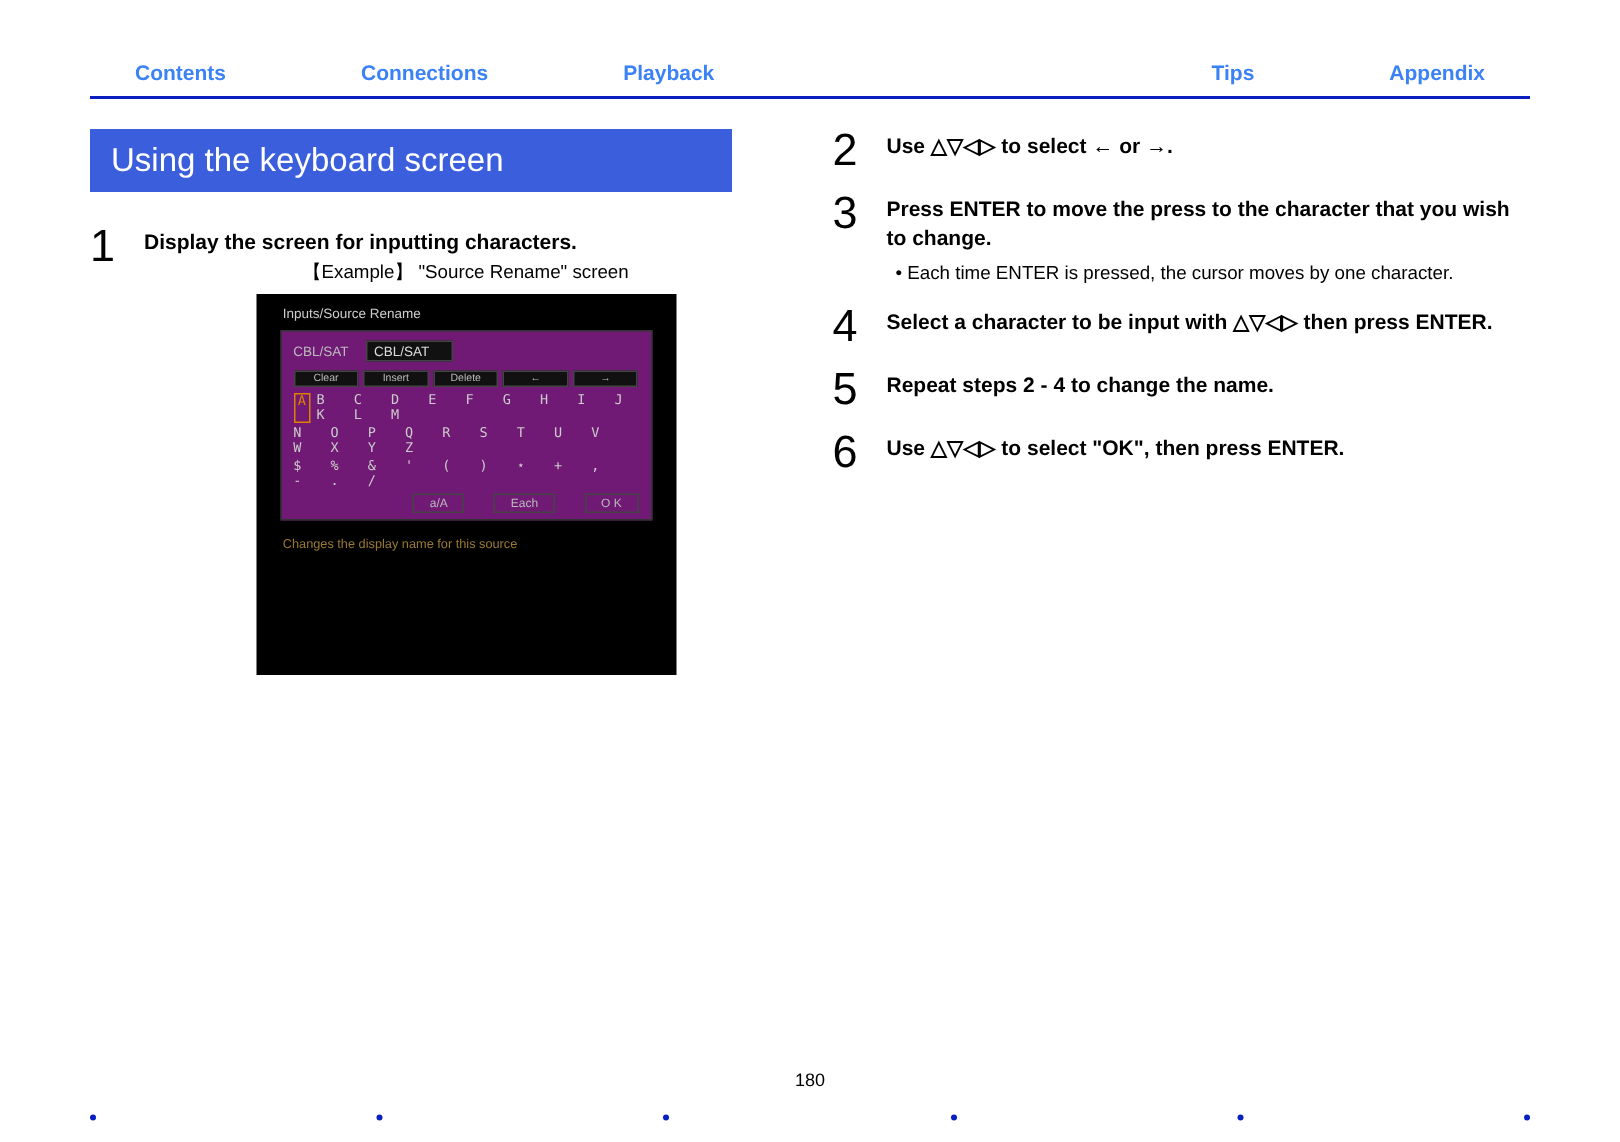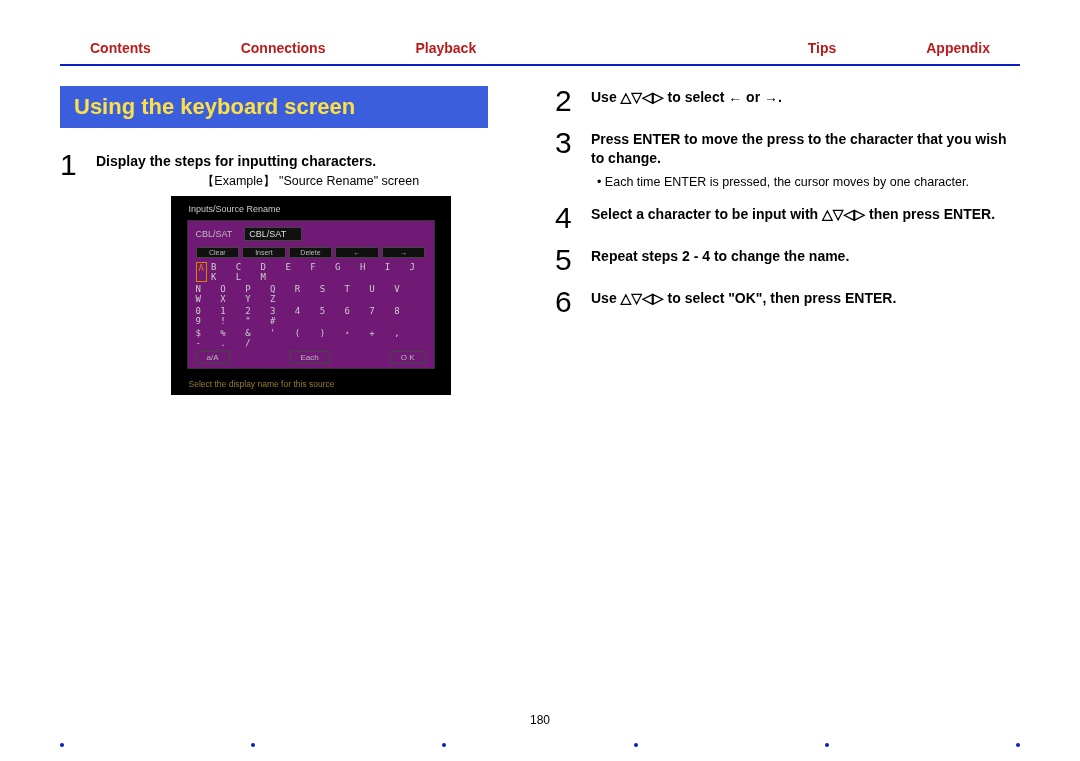--- a/index.html
+++ b/index.html
@@ -12,43 +12,43 @@
     position: relative;
   }
   .nav {
     display: flex;
     justify-content: space-between;
     padding: 40px 90px 8px 90px;
     font-size: 14px;
     font-weight: bold;
   }
   .nav a {
-    color: #b91c1c;
+    color: #3b82f6;
     text-decoration: none;
   }
   .nav-left { display: flex; gap: 90px; }
   .nav-right { display: flex; gap: 90px; }
   .hr-line {
     height: 2px;
     background: #0a1fc0;
     margin: 0 60px 20px 60px;
   }
   .content {
     display: flex;
     padding: 0 60px;
     gap: 30px;
   }
   .col {
     flex: 1;
   }
   .section-header {
     background: #3b5fdc;
-    color: #fde047;
+    color: #ffffff;
     font-size: 22px;
-    font-weight: bold;
+    font-weight: normal;
     padding: 8px 14px;
     margin-bottom: 22px;
     width: 400px;
   }
   .step {
     display: flex;
     align-items: flex-start;
     margin-bottom: 12px;
   }
   .step-num {
@@ -77,21 +77,21 @@
     content: "• ";
     margin-left: -12px;
   }
   .example-label {
     font-size: 12.5px;
     text-align: center;
     margin: 2px 0 6px 0;
   }
   .screenshot {
     width: 280px;
-    height: 199px;
+    height: 254px;
     background: #000;
     margin: 4px auto;
     position: relative;
     display: flex;
     flex-direction: column;
     color: #aaa;
     font-size: 9px;
     padding-top: 6px;
     box-sizing: border-box;
   }
@@ -150,21 +150,21 @@
     padding: 0 2px;
     margin-right: 4px;
     letter-spacing: 0;
   }
   .space-row {
     display: flex;
     gap: 20px;
     font-size: 8px;
     color: #bbb;
     margin-top: 3px;
-    justify-content: space-between;
+    justify-content: flex-end;
   }
   .space-row span { border:1px solid #444; padding:1px 10px; }
   .shot-footer {
     color: #9a7a30;
     font-size: 8.5px;
     padding: 10px 18px 0 18px;
   }
   .page-num {
     position: absolute;
     bottom: 34px;
@@ -201,21 +201,21 @@
 </div>
 <div class="hr-line"></div>
 
 <div class="content">
   <div class="col">
     <div class="section-header">Using the keyboard screen</div>
 
     <div class="step">
       <div class="step-num">1</div>
       <div class="step-body">
-        <div class="bold">Display the steps for inputting characters.</div>
+        <div class="bold">Display the screen for inputting characters.</div>
         <div class="example-label">【Example】 "Source Rename" screen</div>
 
         <div class="screenshot">
           <div class="shot-title">Inputs/Source Rename</div>
           <div class="shot-box">
             <div class="field-row">
               <span>CBL/SAT</span>
               <span class="field-box">CBL/SAT</span>
             </div>
             <div class="btn-row">
@@ -226,32 +226,29 @@
               <span class="mini-btn">→</span>
             </div>
             <div class="kb-row">
                 <span class="hl">A</span>
                 <span>B C D E F G H I J K L M</span>
               </div>
             <div class="kb-row">
                 <span>N O P Q R S T U V W X Y Z</span>
               </div>
             <div class="kb-row">
-                <span>0 1 2 3 4 5 6 7 8 9 ! " #</span>
-              </div>
-            <div class="kb-row">
                 <span>$ % &amp; ' ( ) ⋆ + , - . /</span>
               </div>
             <div class="space-row">
               <span>a/A</span>
               <span>Each</span>
               <span>O K</span>
             </div>
           </div>
-          <div class="shot-footer">Select the display name for this source</div>
+          <div class="shot-footer">Changes the display name for this source</div>
         </div>
       </div>
     </div>
   </div>
 
   <div class="col">
     <div class="step">
       <div class="step-num">2</div>
       <div class="step-body">
         <div class="bold">Use △▽◁▷ to select ← or →.</div>

